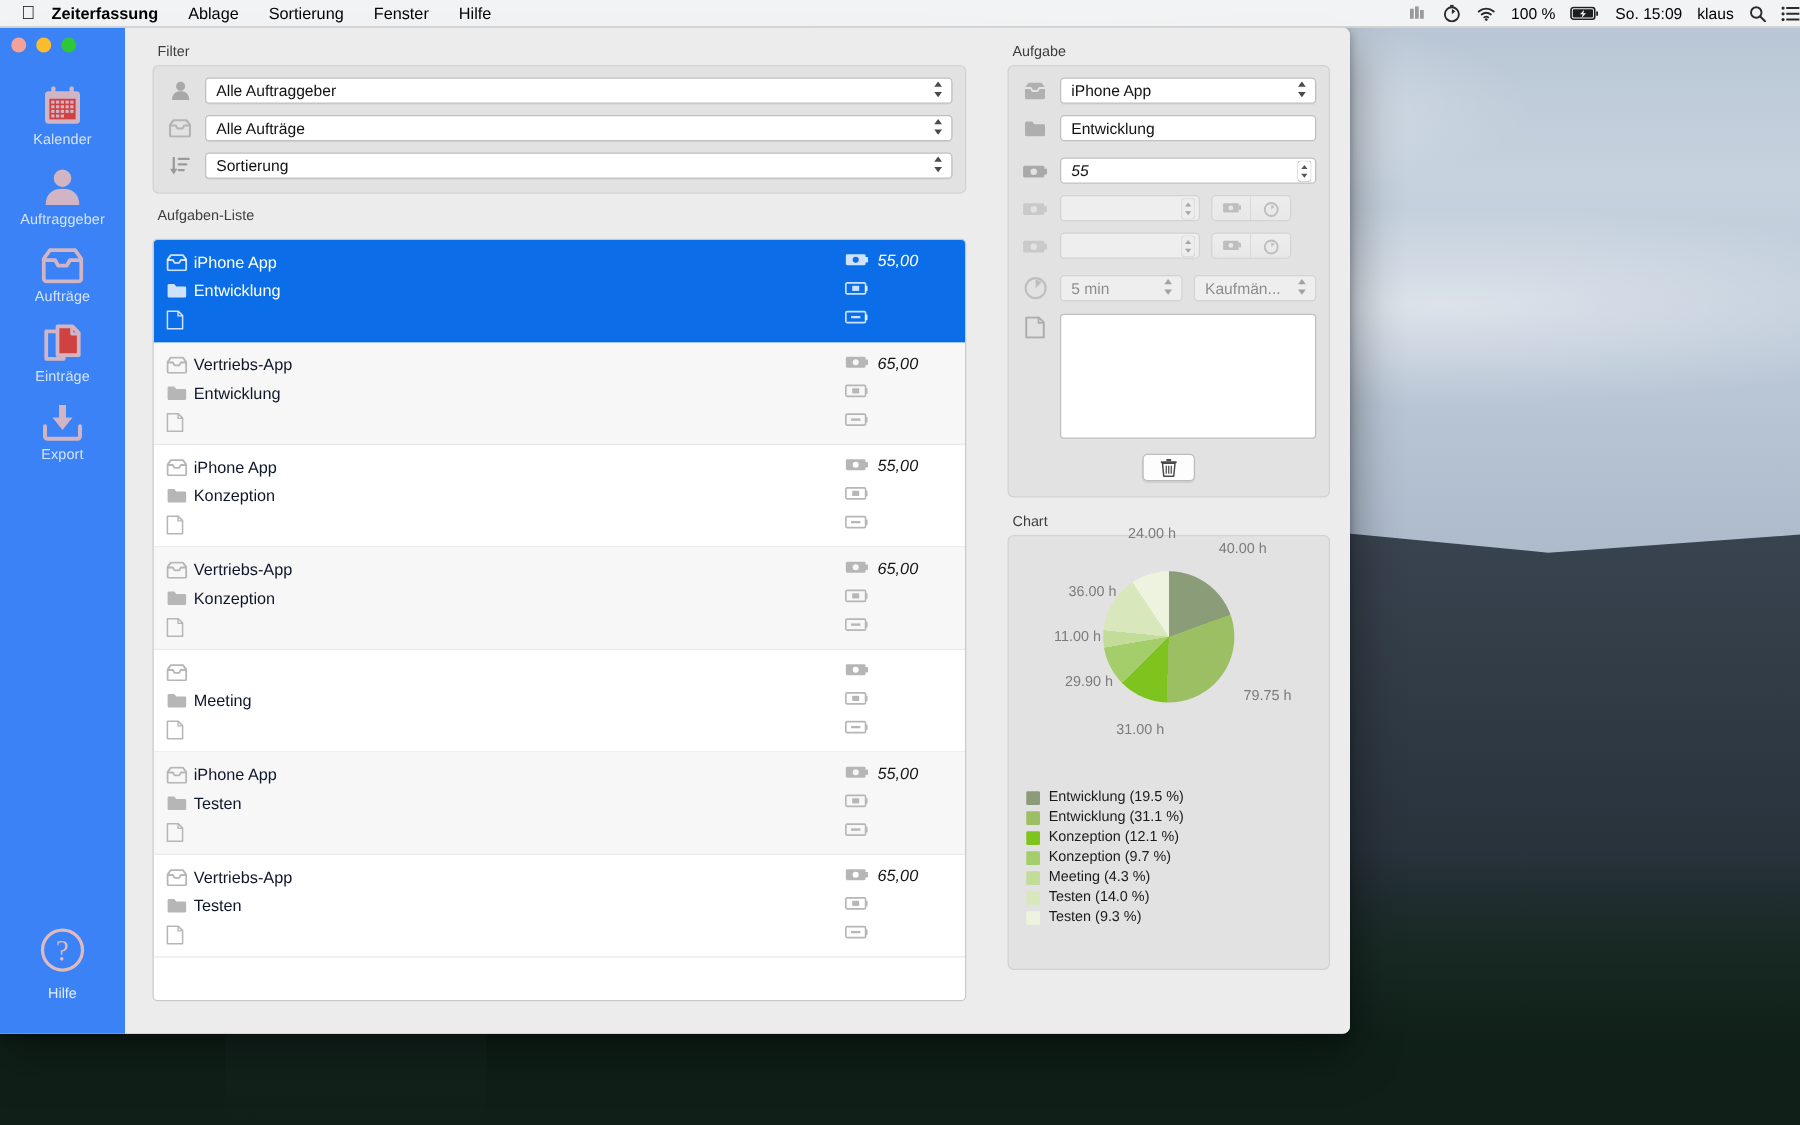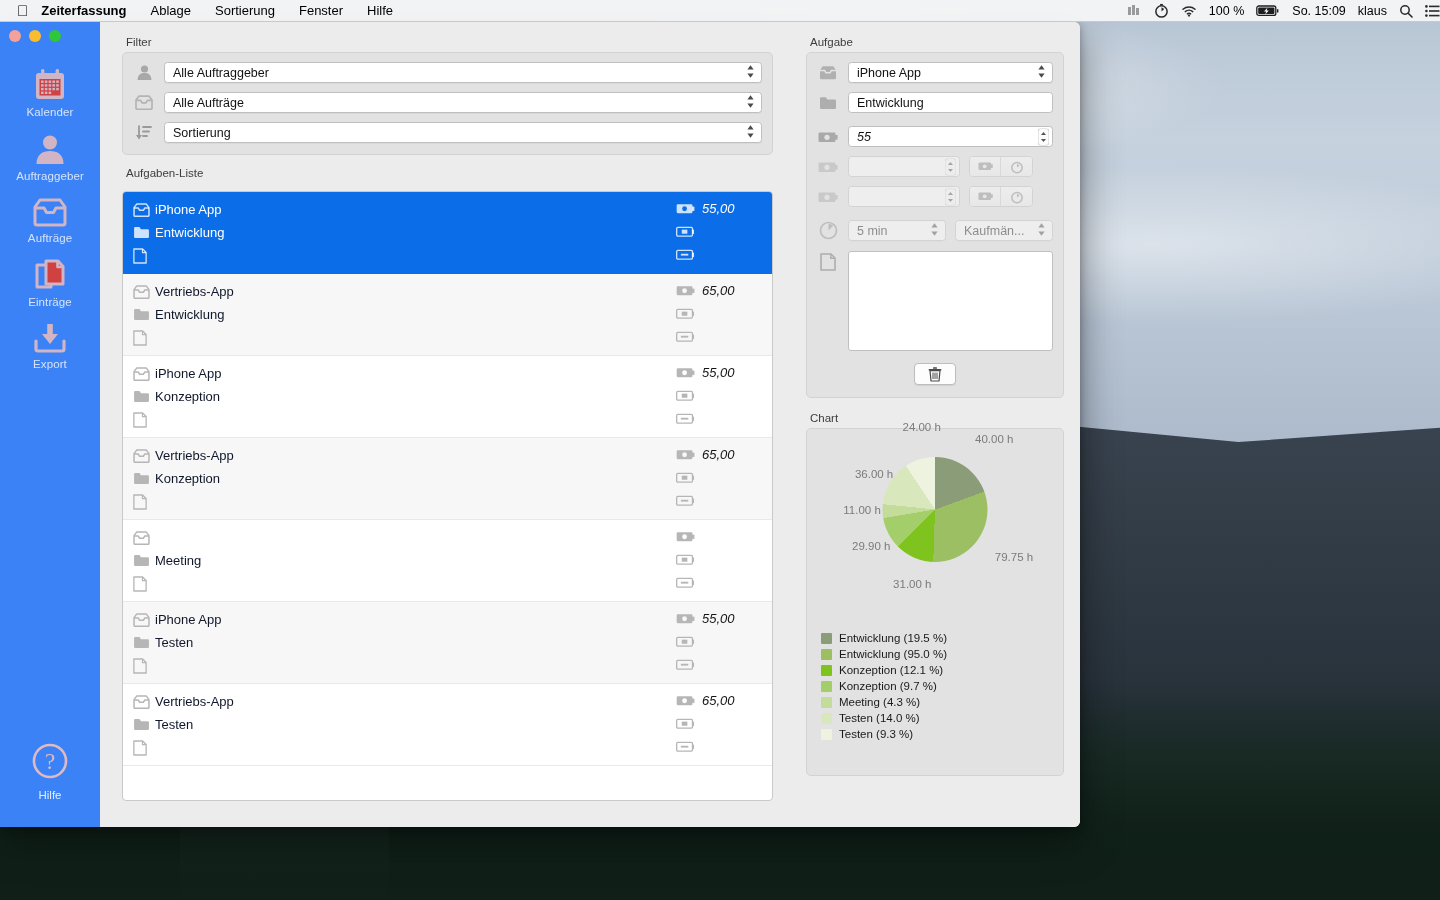--- a/index.html
+++ b/index.html
@@ -1011,21 +1011,21 @@
               <div class="pie-label" style="left: 57.0812px; top: 29px; transform: translateX(-50%);">36.00 h</div>
               <div class="pie-label" style="left: 104.685px; top: -17.9039px; transform: translateX(-50%);">24.00 h</div>
             </div>
           <div id="legend">
               <div class="leg-item">
                 <span class="leg-sw" style="background:#8a9c78"></span>
                 <span class="leg-txt">Entwicklung (19.5 %)</span>
               </div>
               <div class="leg-item">
                 <span class="leg-sw" style="background:#9dbf63"></span>
-                <span class="leg-txt">Entwicklung (95.0 %)</span>
+                <span class="leg-txt">Entwicklung (31.1 %)</span>
               </div>
               <div class="leg-item">
                 <span class="leg-sw" style="background:#7fc41e"></span>
                 <span class="leg-txt">Konzeption (12.1 %)</span>
               </div>
               <div class="leg-item">
                 <span class="leg-sw" style="background:#a3ce6a"></span>
                 <span class="leg-txt">Konzeption (9.7 %)</span>
               </div>
               <div class="leg-item">

